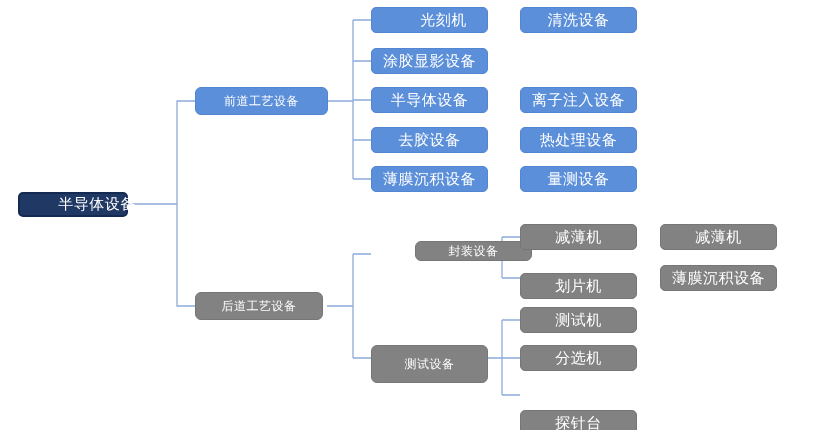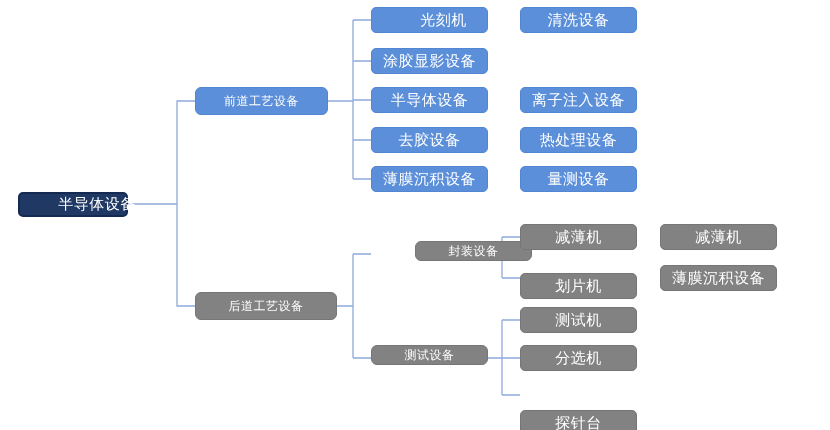--- a/index.html
+++ b/index.html
@@ -71,35 +71,35 @@
     <path d="M327 306 H353 M353 254 V358 M353 254 H371 M353 358 H371"></path>
 
     <path d="M488 254 H502 M502 237 V278 M502 237 H520 M502 278 H520"></path>
 
     <path d="M488 358 H502 M502 320 V395 M502 320 H520 M502 358 H520 M502 395 H520"></path>
   </svg>
 
   <div class="node root" style="left:18px; top:192px; width:110px; height:25px;padding-left:48px;">半导体设备</div>
 
   <div class="node blue lvl2" style="left:195px; top:87px; width:133px; height:28px;">前道工艺设备</div>
-  <div class="node gray lvl2" style="left:195px; top:292px; width:142px; height:28px;">后道工艺设备</div>
+  <div class="node gray lvl2" style="left:195px; top:292px; width:128px; height:28px;">后道工艺设备</div>
 
   <div class="node blue" style="left:371px; top:7px; width:117px; height:26px;padding-left:28px;">光刻机</div>
   <div class="node blue" style="left:371px; top:48px; width:117px; height:26px;">涂胶显影设备</div>
   <div class="node blue" style="left:371px; top:87px; width:117px; height:26px;">半导体设备</div>
   <div class="node blue" style="left:371px; top:127px; width:117px; height:26px;">去胶设备</div>
   <div class="node blue" style="left:371px; top:166px; width:117px; height:26px;">薄膜沉积设备</div>
 
   <div class="node blue" style="left:520px; top:7px; width:117px; height:26px;">清洗设备</div>
   <div class="node blue" style="left:520px; top:87px; width:117px; height:26px;">离子注入设备</div>
   <div class="node blue" style="left:520px; top:127px; width:117px; height:26px;">热处理设备</div>
   <div class="node blue" style="left:520px; top:166px; width:117px; height:26px;text-align:center;">量测设备</div>
 
   <div class="node gray lvl2" style="left:371px; top:241px; width:117px; height:20px;margin-left:44px;">封装设备</div>
-  <div class="node gray lvl2" style="left:371px; top:345px; width:117px; height:20px;">测试设备</div>
+  <div class="node gray lvl2" style="left:371px; top:345px; width:117px; height:38px;">测试设备</div>
 
   <div class="node gray" style="left:520px; top:224px; width:117px; height:26px;">减薄机</div>
   <div class="node gray" style="left:520px; top:265px; width:117px; height:26px;margin-top:8px;">划片机</div>
 
   <div class="node gray" style="left:660px; top:224px; width:117px; height:26px;">减薄机</div>
   <div class="node gray" style="left:660px; top:265px; width:117px; height:26px;">薄膜沉积设备</div>
 
   <div class="node gray" style="left:520px; top:307px; width:117px; height:26px;">测试机</div>
   <div class="node gray" style="left:520px; top:345px; width:117px; height:26px;">分选机</div>
   <div class="node gray" style="left:520px; top:382px; width:117px; height:26px;margin-top:28px;">探针台</div>

